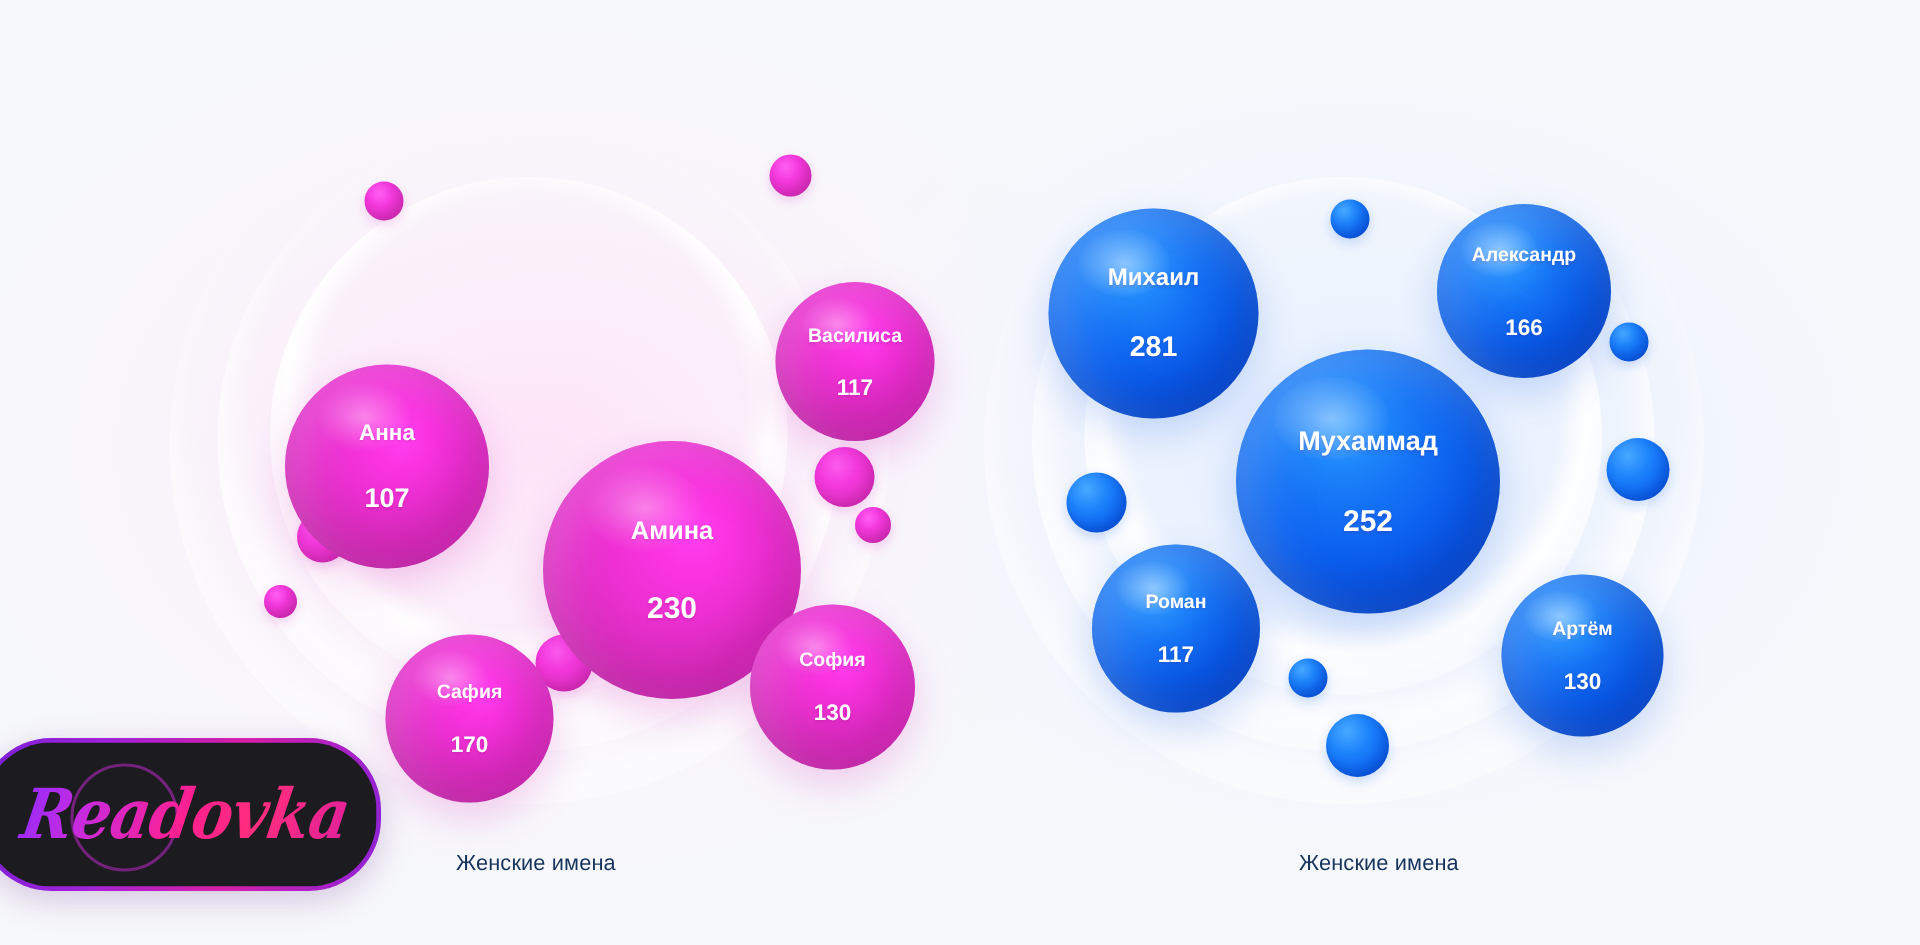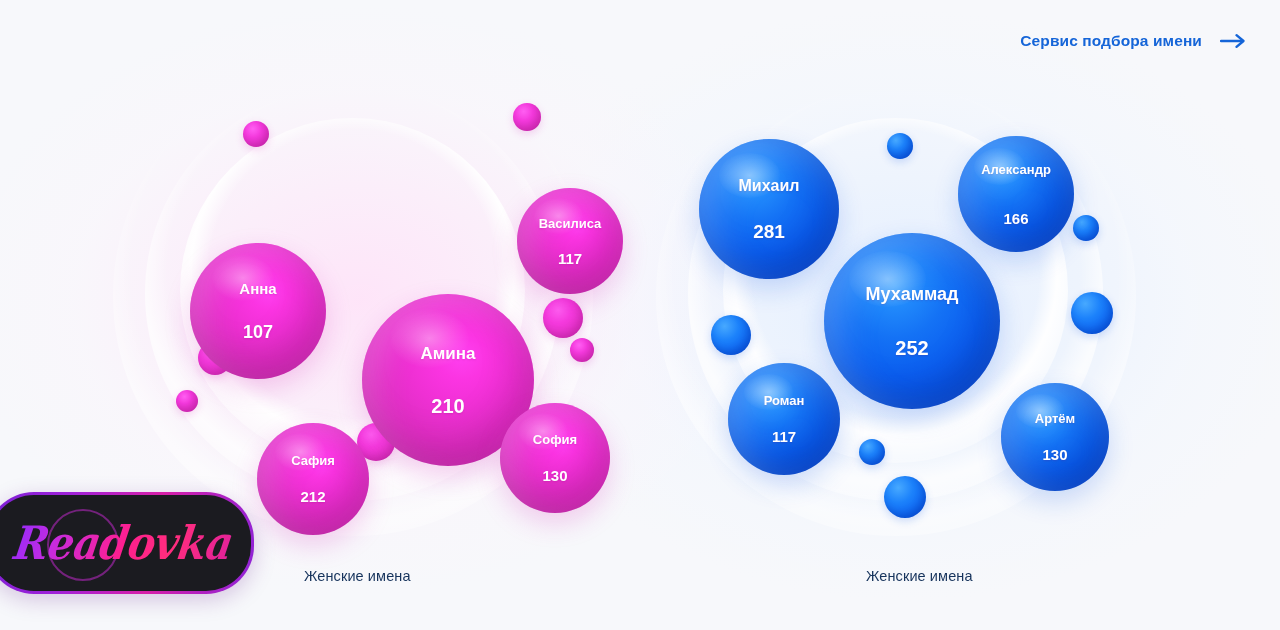--- a/index.html
+++ b/index.html
@@ -207,59 +207,50 @@
     color: transparent;
     transform: skewX(-9deg) scaleY(1.12);
     padding-left: 8px;
   }
 </style>
 </head>
 <body>
 
 <div class="page">
 
-  <a class="top-link" href="#">
-    <span class="top-link-text">Сервис подбора имени</span>
-    <span class="arrow-icon">
-      <svg viewBox="0 0 26 16" width="26" height="16" aria-hidden="true">
-        <path d="M1 8 H22" stroke="#1565d8" stroke-width="2.4" stroke-linecap="round" fill="none"></path>
-        <path d="M16.5 2.2 L23.5 8 L16.5 13.8" stroke="#1565d8" stroke-width="2.4" stroke-linecap="round" stroke-linejoin="round" fill="none"></path>
-      </svg>
-    </span>
-  </a>
 
   <div class="cluster female">
     <div class="halo h3"></div>
     <div class="halo h2"></div>
     <div class="halo h1"></div>
     <div class="dots-layer">
         <div class="dot" style="left: 138px; top: 43px; width: 26px; height: 26px;"></div>
         <div class="dot" style="left: 408px; top: 25px; width: 28px; height: 28px;"></div>
         <div class="dot" style="left: 93px; top: 263px; width: 34px; height: 34px;"></div>
         <div class="dot" style="left: 71px; top: 312px; width: 22px; height: 22px;"></div>
         <div class="dot" style="left: 252px; top: 345px; width: 38px; height: 38px;"></div>
         <div class="dot" style="left: 438px; top: 220px; width: 40px; height: 40px;"></div>
         <div class="dot" style="left: 465px; top: 260px; width: 24px; height: 24px;"></div>
       </div>
     <div class="bubbles-layer">
         <div class="bubble" style="left: 257px; top: 216px; width: 172px; height: 172px;">
           <div class="bname" style="font-size: 17px; margin-bottom: 34px;">Амина</div>
-          <div class="bval" style="font-size: 20px;">210</div>
+          <div class="bval" style="font-size: 20px;">230</div>
         </div>
         <div class="bubble" style="left: 85px; top: 165px; width: 136px; height: 136px;">
           <div class="bname" style="font-size: 15px; margin-bottom: 27px;">Анна</div>
           <div class="bval" style="font-size: 18px;">107</div>
         </div>
         <div class="bubble" style="left: 395px; top: 325px; width: 110px; height: 110px;">
           <div class="bname" style="font-size: 13px; margin-bottom: 22px;">София</div>
           <div class="bval" style="font-size: 15px;">130</div>
         </div>
         <div class="bubble" style="left: 152px; top: 345px; width: 112px; height: 112px;">
           <div class="bname" style="font-size: 13px; margin-bottom: 22px;">Сафия</div>
-          <div class="bval" style="font-size: 15px;">212</div>
+          <div class="bval" style="font-size: 15px;">170</div>
         </div>
         <div class="bubble" style="left: 412px; top: 110px; width: 106px; height: 106px;">
           <div class="bname" style="font-size: 13px; margin-bottom: 21px;">Василиса</div>
           <div class="bval" style="font-size: 15px;">117</div>
         </div>
       </div>
   </div>
 
   <div class="cluster male">
     <div class="halo h3"></div>

